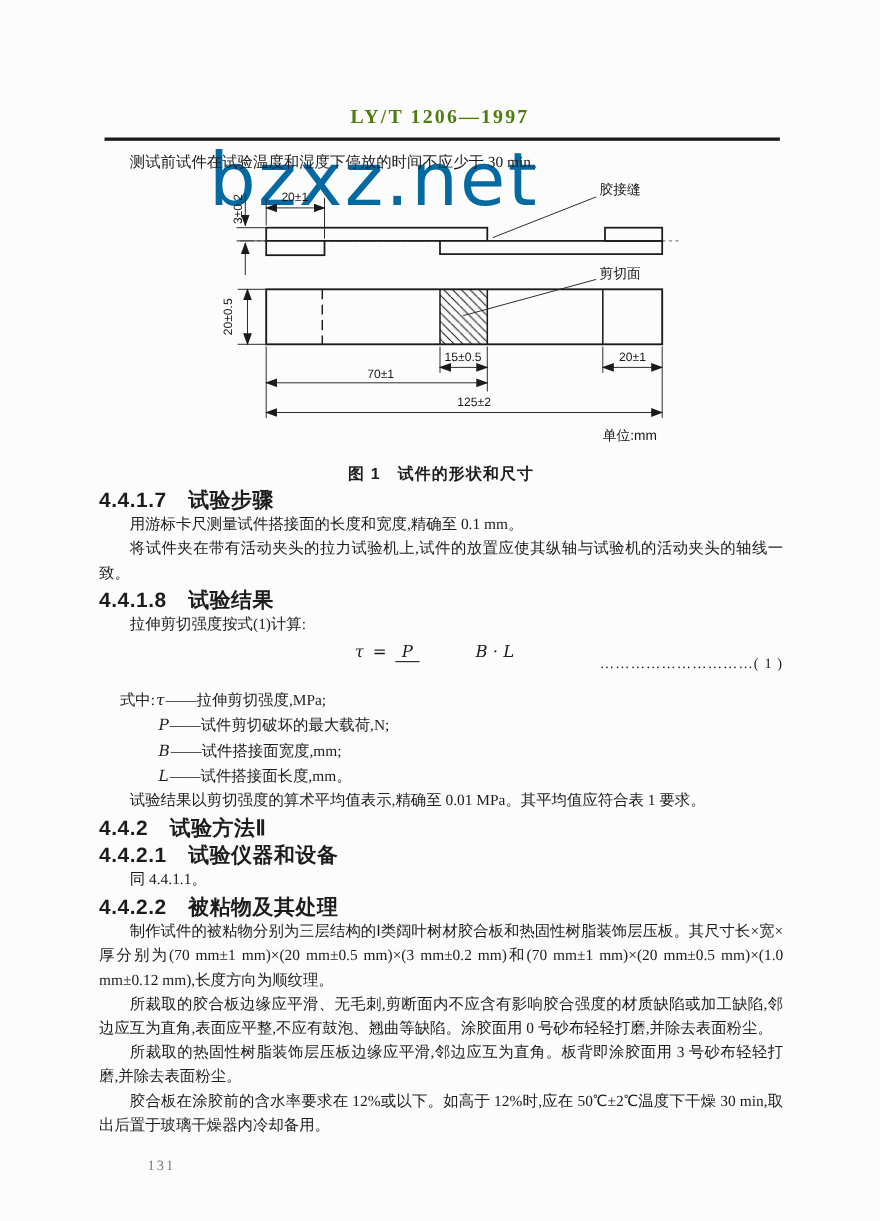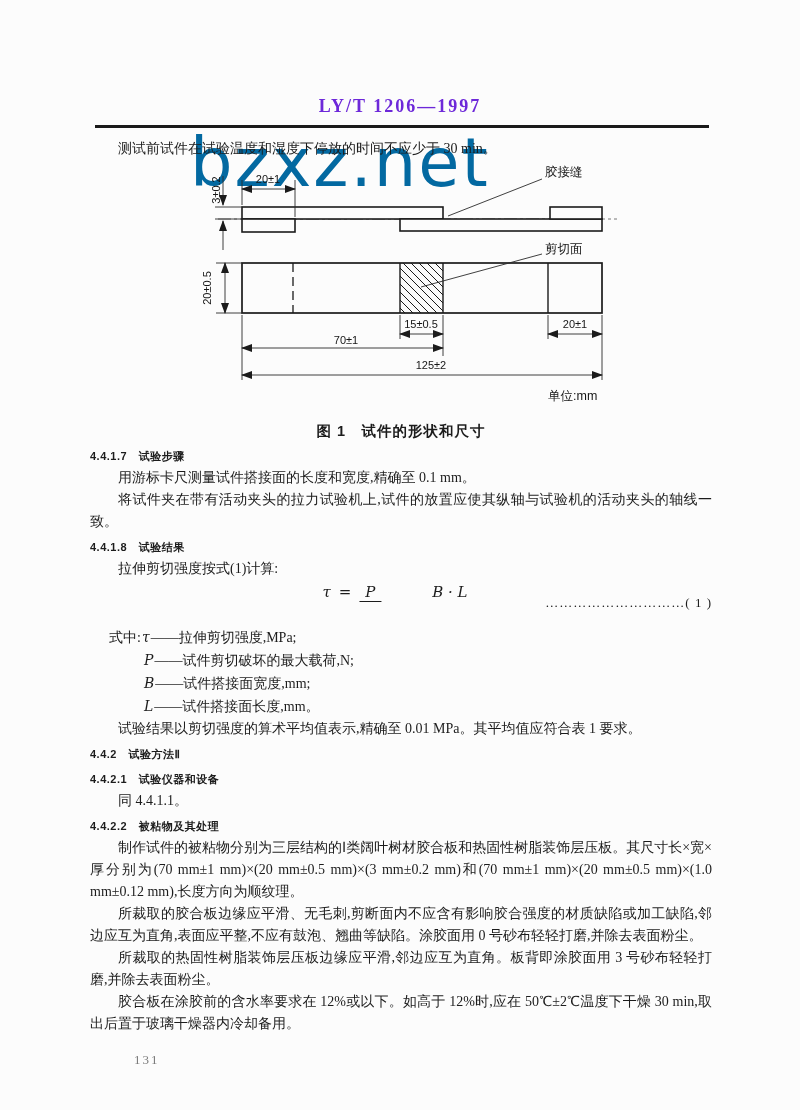--- a/index.html
+++ b/index.html
@@ -16,21 +16,21 @@
     font-family:"DejaVu Sans", sans-serif;
     font-weight:400;font-size:67px;line-height:1;
     color:#0369a1;letter-spacing:2px;
     user-select:none;
   }
   .doc-header{
     position:absolute;left:0;top:96px;width:800px;
     text-align:center;
     font-family:"Liberation Serif", serif;
     font-weight:700;font-size:18px;letter-spacing:2px;
-    color:#6d28d9;
+    color:#4d7c0f;
   }
   .header-rule{
     position:absolute;left:95px;top:125px;width:614px;height:3px;
     background:#1a1a1a;
   }
   .intro{
     position:absolute;left:90px;top:138px;width:622px;
     font-size:14px;line-height:22px;text-indent:2em;margin:0;
   }
   .figure{position:absolute;left:90px;top:158px;}
@@ -41,21 +41,21 @@
   .figure text.cjk{font-size:12.5px;}
   .content{
     position:absolute;left:90px;top:420px;width:622px;
   }
   .content p{
     font-size:14px;line-height:22px;text-align:justify;
     text-indent:2em;margin:0;
   }
   .sec{
     font-family:"Liberation Sans", sans-serif;
-    font-weight:700;font-size:11px;line-height:22px;
+    font-weight:700;font-size:19px;line-height:22px;
     margin:3px 0 0 0;letter-spacing:0.5px;
   }
   .fig-caption{
     font-family:"Liberation Sans", sans-serif;
     font-weight:700;font-size:14.5px;line-height:22px;
     text-align:center;margin:0 0 0 0;letter-spacing:1px;
   }
   .formula-row{
     position:relative;height:40px;margin:3px 0 3px 0;
   }

